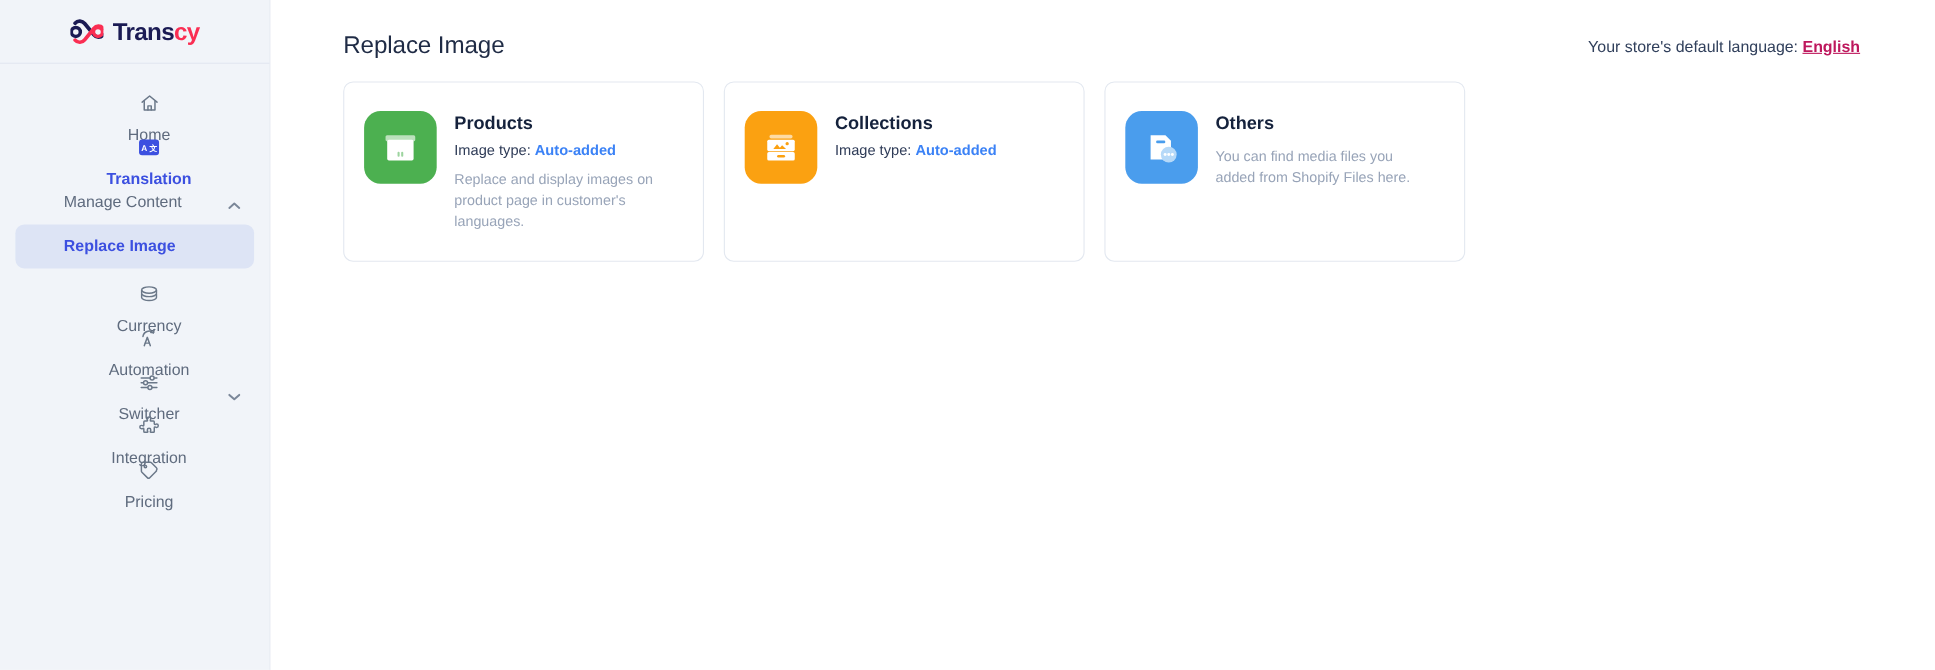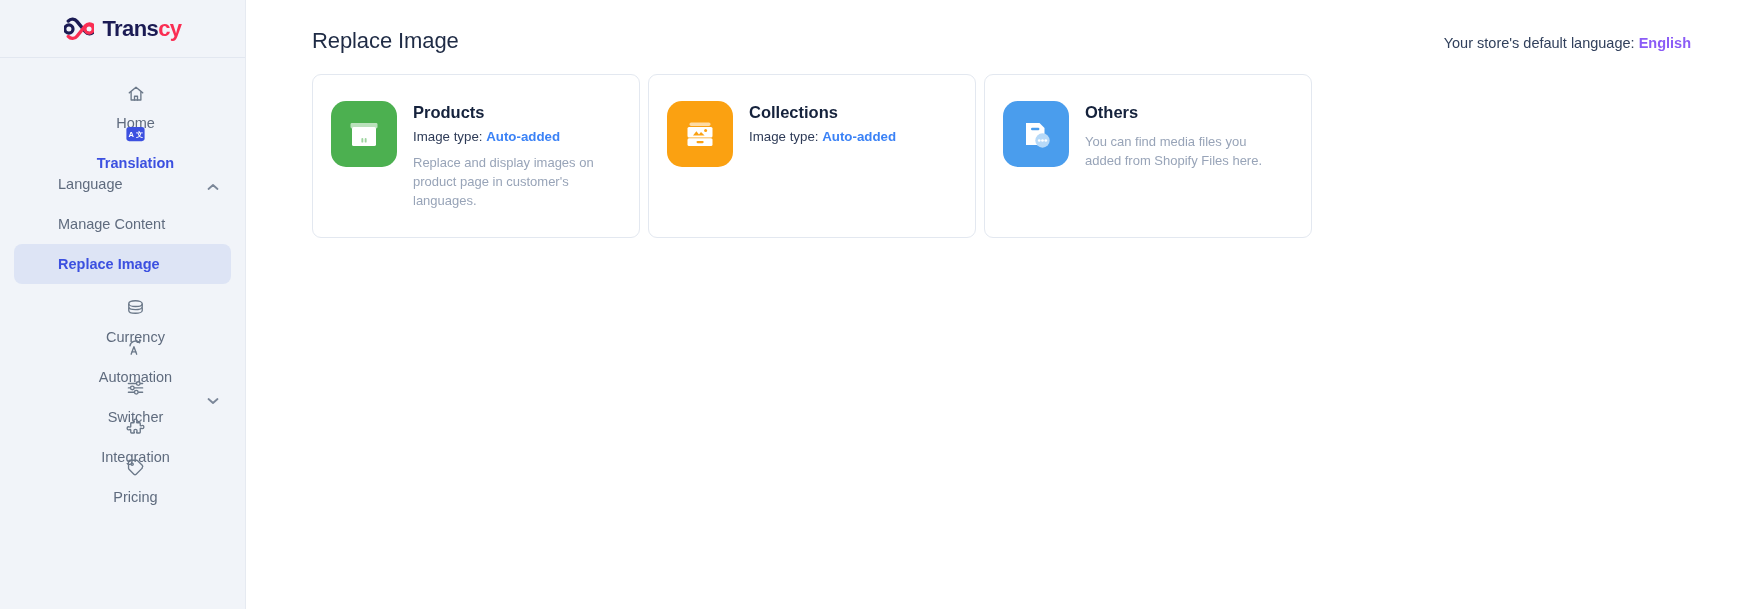--- a/index.html
+++ b/index.html
@@ -56,23 +56,23 @@
   .gap-top { margin-top: 14px; }
 
   
   .main { flex: 1; position: relative; padding: 0 40px; background: #ffffff; }
   .head-row {
     display: flex; align-items: flex-end; justify-content: space-between;
     padding: 28px 28px 0 26px;
   }
   .page-title { font-size: 22px; color: #1f2b45; font-weight: normal; letter-spacing: -0.1px; }
   .lang-note { font-size: 14.5px; color: #31405c; padding-bottom: 3px; }
-  .lang-note b { font-weight: bold; color: #8b5cf6; }
-
-  .cards { display: flex; gap: 8px; padding: 20px 28px 0 26px; }
+  .lang-note b { font-weight: bold; color: #be185d; text-decoration: underline; }
+
+  .cards { display: flex; gap: 18px; padding: 20px 28px 0 26px; }
   .card {
     width: 328px; min-height: 130px;
     border: 1px solid #e3e8f0; border-radius: 9px;
     background: #fff;
     display: flex; align-items: flex-start; gap: 16px;
     padding: 26px 20px 26px 18px;
     cursor: pointer;
   }
   .card-icon {
     width: 66px; height: 66px; border-radius: 15px;
@@ -129,23 +129,20 @@
           </svg>
         </span>
         <span>Translation</span>
         <span class="chev">
           <svg width="12" height="8" viewBox="0 0 12 8" fill="none" stroke="#7b8799" stroke-width="1.8" stroke-linecap="round" stroke-linejoin="round">
               <path d="M1.5 6 6 2l4.5 4"></path>
             </svg>
         </span>
       </div>
 
-      <div class="nav-sub">
-        <span>Language</span>
-      </div>
 
       <div class="nav-sub">
         <span>Manage Content</span>
       </div>
 
       <div class="nav-sub selected">
         <span>Replace Image</span>
       </div>
 
       <div class="nav-item gap-top">

